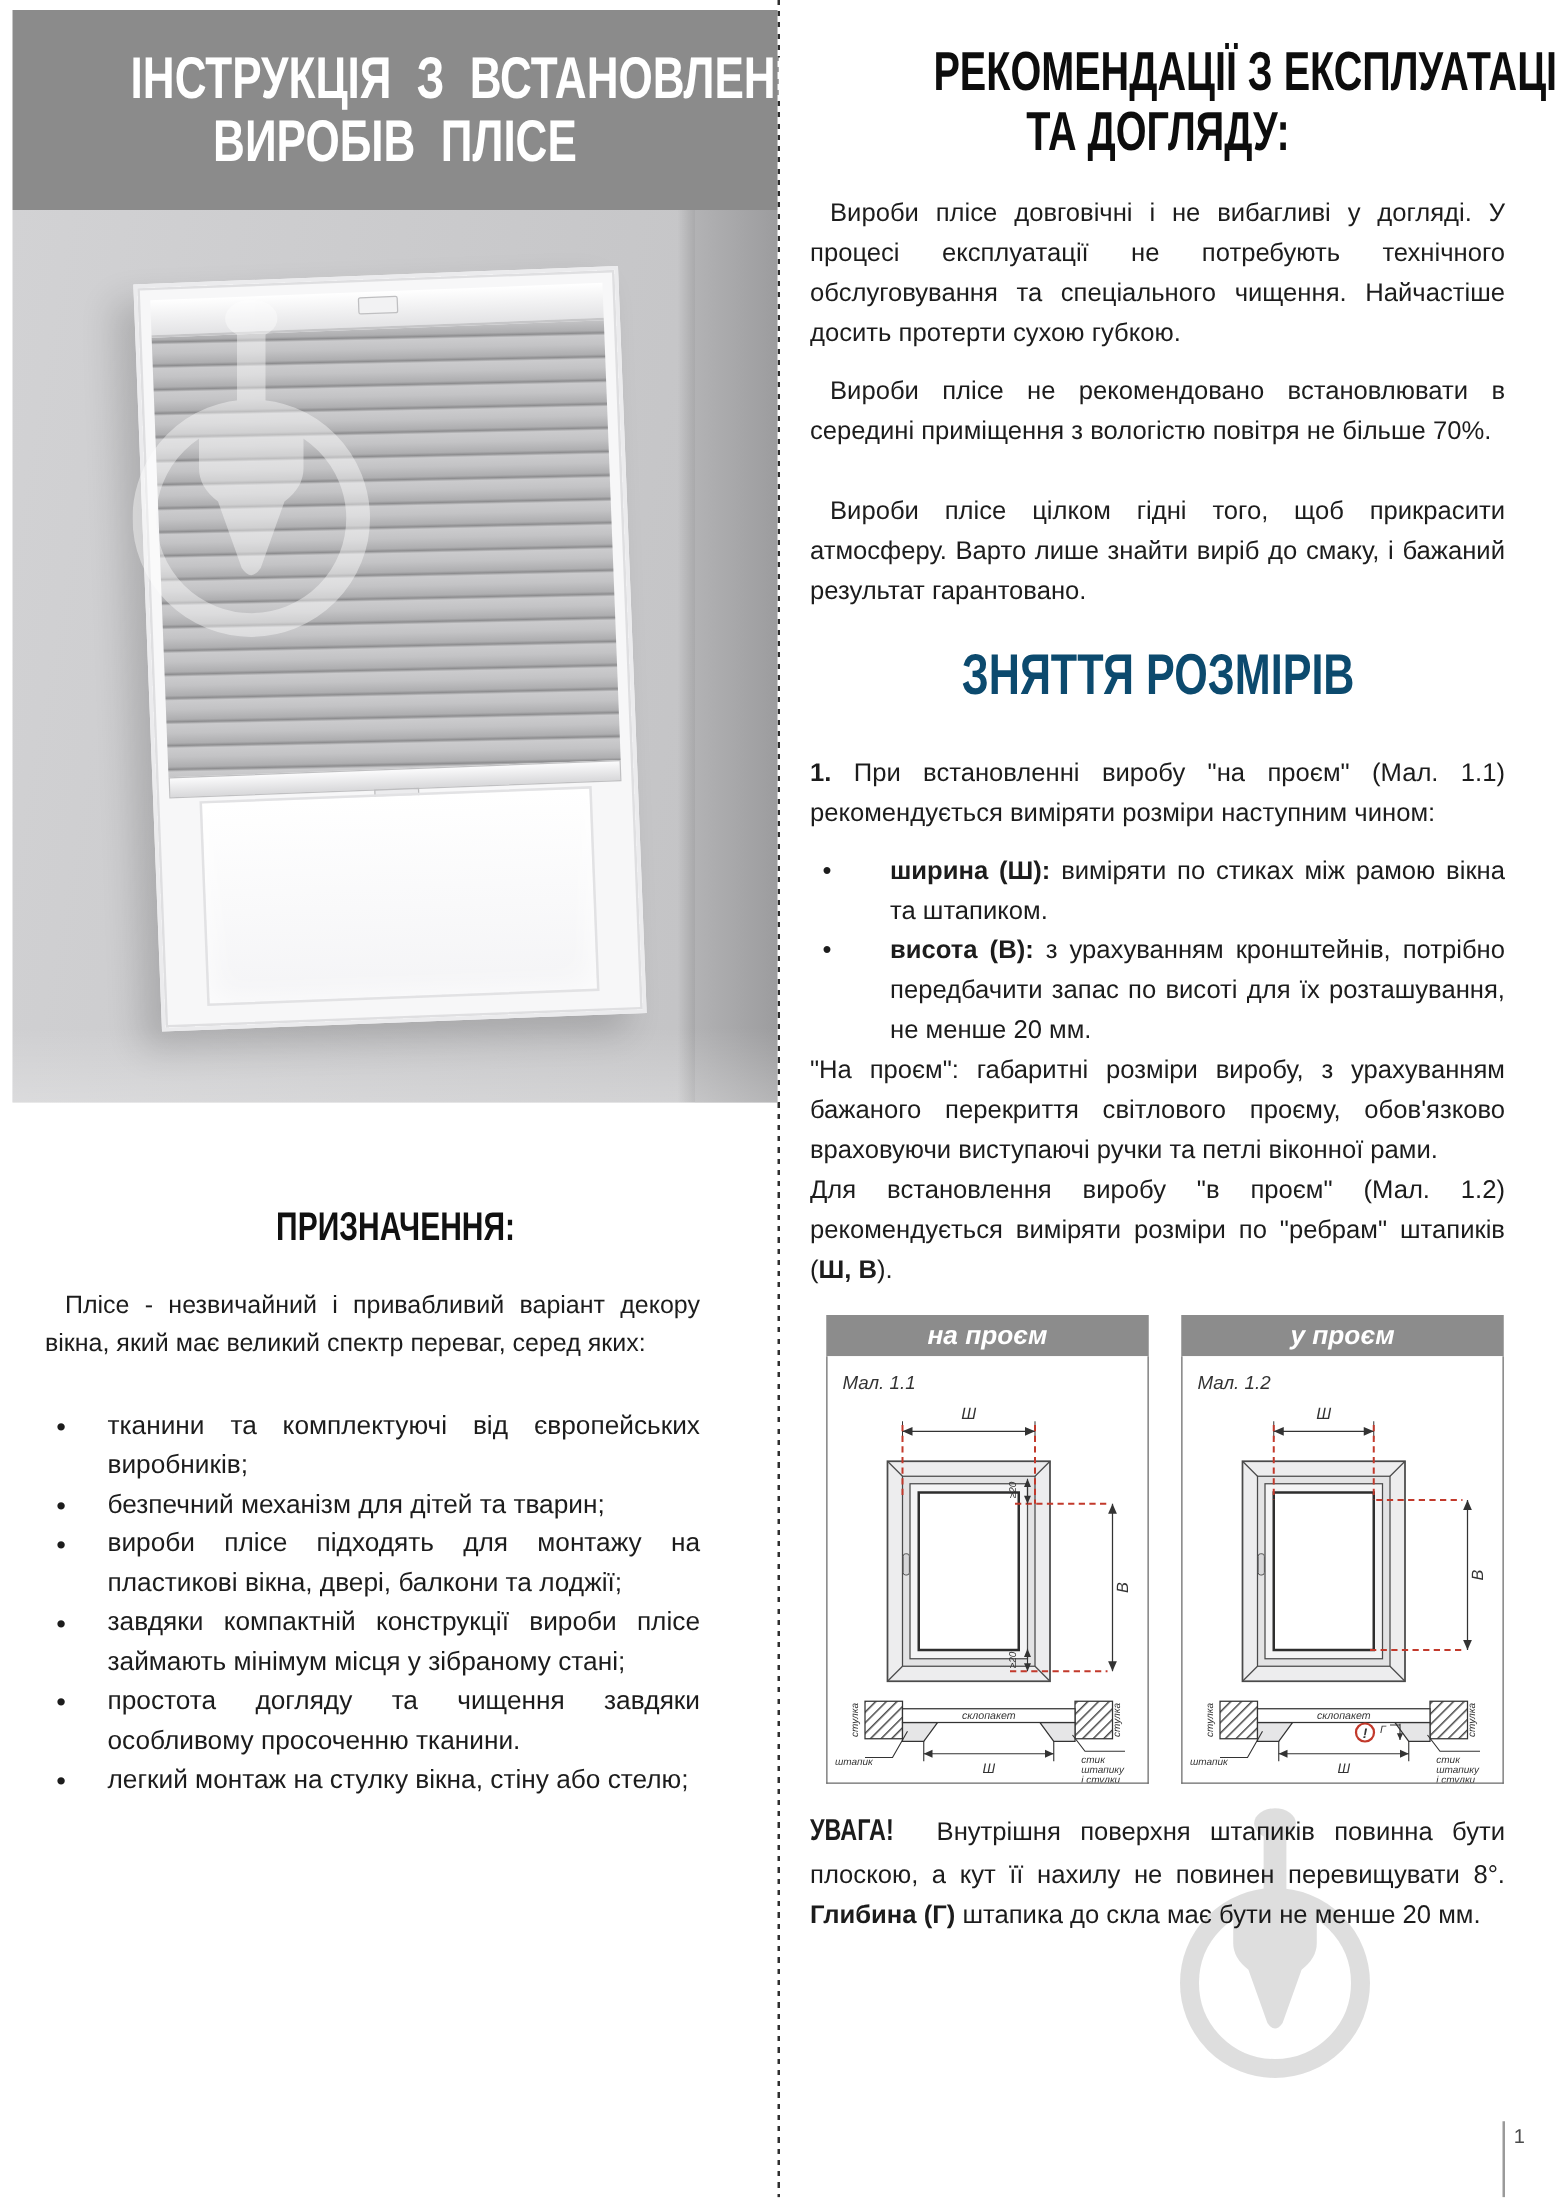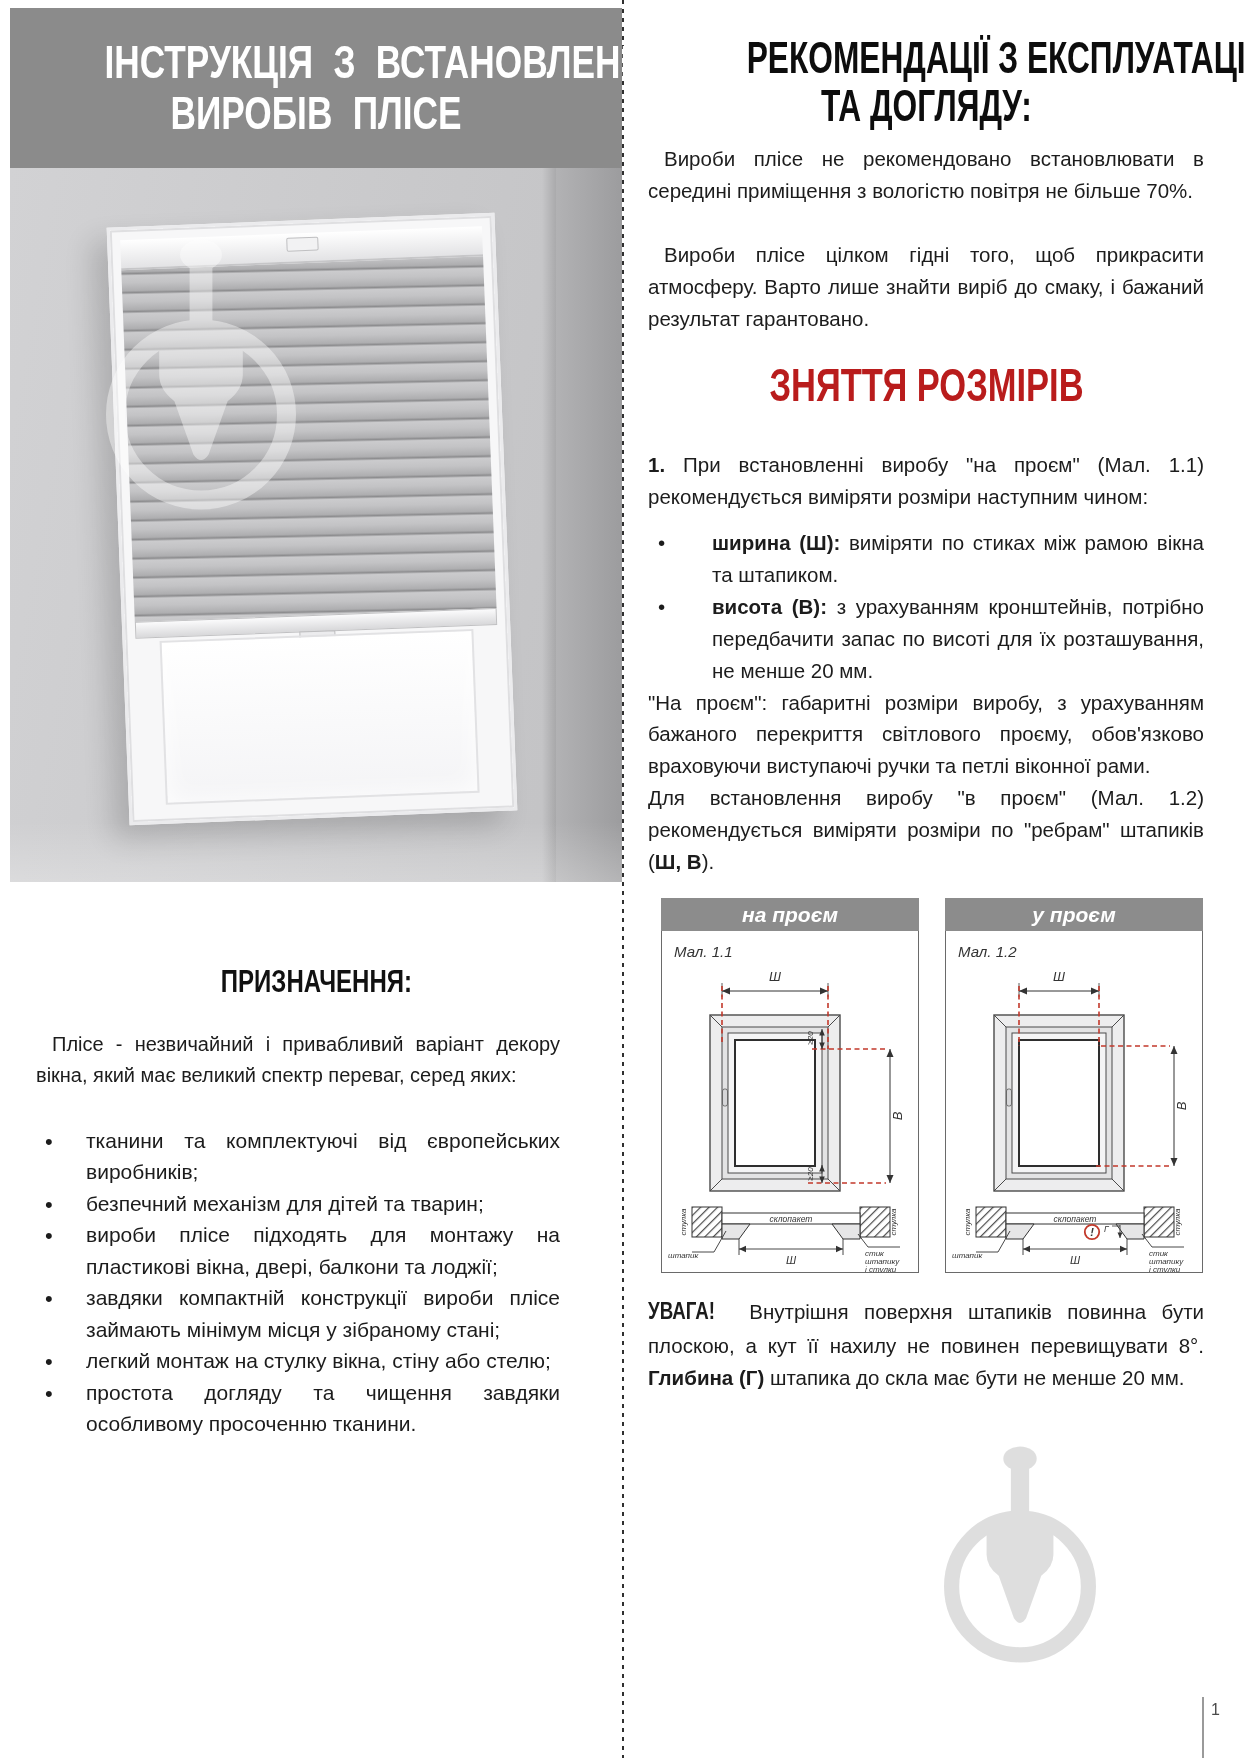--- a/index.html
+++ b/index.html
@@ -51,21 +51,21 @@
   .benefits{list-style:none;margin:34px 0 0 0;padding:0;font-size:21px;line-height:1.5;}
   .benefits li{position:relative;padding-left:50px;text-align:justify;margin:0;}
   .benefits li::before{content:"\2022";position:absolute;left:9px;top:0;font-size:22px;}
   
   .col-right{position:absolute;left:648px;top:0;width:556px;}
   .r-title{margin-top:34px;font-size:44px;color:#0d0d0d;}
   .r-title .cond>span{transform:scaleX(.72);}
   .rp{font-size:20.5px;line-height:1.56;text-align:justify;margin:0;}
   .ind{text-indent:16px;}
   .mt26{margin-top:26px;} .mt14{margin-top:14px;} .mt32{margin-top:32px;}
-  .measure-h{margin-top:26px;font-size:46px;color:#b91c1c;}
+  .measure-h{margin-top:26px;font-size:46px;color:#0c4a6e;}
   .steplist{list-style:none;margin:14px 0 0 0;padding:0;font-size:20.5px;line-height:1.56;}
   .steplist li{position:relative;padding-left:64px;text-align:justify;}
   .steplist li::before{content:"\2022";position:absolute;left:10px;top:0;}
   
   .panels{display:flex;gap:26px;margin:20px 0 0 13px;position:relative;z-index:1;}
   .panel{width:258px;font-style:italic;}
   .panel-head{height:33px;background:#8c8c8c;color:#fff;font-weight:700;font-size:21px;
               display:flex;align-items:center;justify-content:center;}
   .panel-body{height:341px;background:#fff;border:1px solid #6a6a6a;border-top:none;}
   svg text{font-family:"Liberation Sans",sans-serif;fill:#333;}
@@ -117,33 +117,34 @@
 
     <h2 class="cond purpose-h"><span>ПРИЗНАЧЕННЯ:</span></h2>
 
     <div class="l-body">
       <p class="purpose-intro">Плісе - незвичайний і привабливий варіант декору вікна, який має великий спектр переваг, серед яких:</p>
       <ul class="benefits">
         <li>тканини та комплектуючі від європейських виробників;</li>
         <li>безпечний механізм для дітей та тварин;</li>
         <li>вироби плісе підходять для монтажу на пластикові вікна, двері, балкони та лоджії;</li>
         <li>завдяки компактній конструкції вироби плісе займають мінімум місця у зібраному стані;</li>
+        <li>простота догляду та чищення завдяки особливому просоченню тканини.</li>
         <li>легкий монтаж на стулку вікна, стіну або стелю;</li>
-        <li>простота догляду та чищення завдяки особливому просоченню тканини.</li>
       </ul>
     </div>
   </div>
 
   <div class="col-right">
 
     <div class="r-title">
       <div class="cond"><span>РЕКОМЕНДАЦІЇ З ЕКСПЛУАТАЦІЇ</span></div>
       <div class="cond"><span>ТА ДОГЛЯДУ:</span></div>
     </div>
 
+    <p class="rp ind mt26">Вироби плісе довговічні і не вибагливі у догляді. У процесі експлуатації не потребують технічного обслуговування та спеціального чищення. Найчастіше досить протерти сухою губкою.</p>
     <p class="rp ind mt14">Вироби плісе не рекомендовано встановлювати в середині приміщення з вологістю повітря не більше 70%.</p>
     <p class="rp ind mt32">Вироби плісе цілком гідні того, щоб прикрасити атмосферу. Варто лише знайти виріб до смаку, і бажаний результат гарантовано.</p>
 
     <h2 class="cond measure-h"><span>ЗНЯТТЯ РОЗМІРІВ</span></h2>
 
     <p class="rp" style="margin-top:24px;"><b>1.</b> <span>При встановленні виробу "на проєм" (Мал. 1.1) рекомендується виміряти розміри наступним чином:</span></p>
 
     <ul class="steplist">
       <li><b>ширина (Ш):</b> <span>виміряти по стиках між рамою вікна та штапиком.</span></li>
       <li><b>висота (В):</b> <span>з урахуванням кронштейнів, потрібно передбачити запас по висоті для їх розташування, не менше 20 мм.</span></li>

